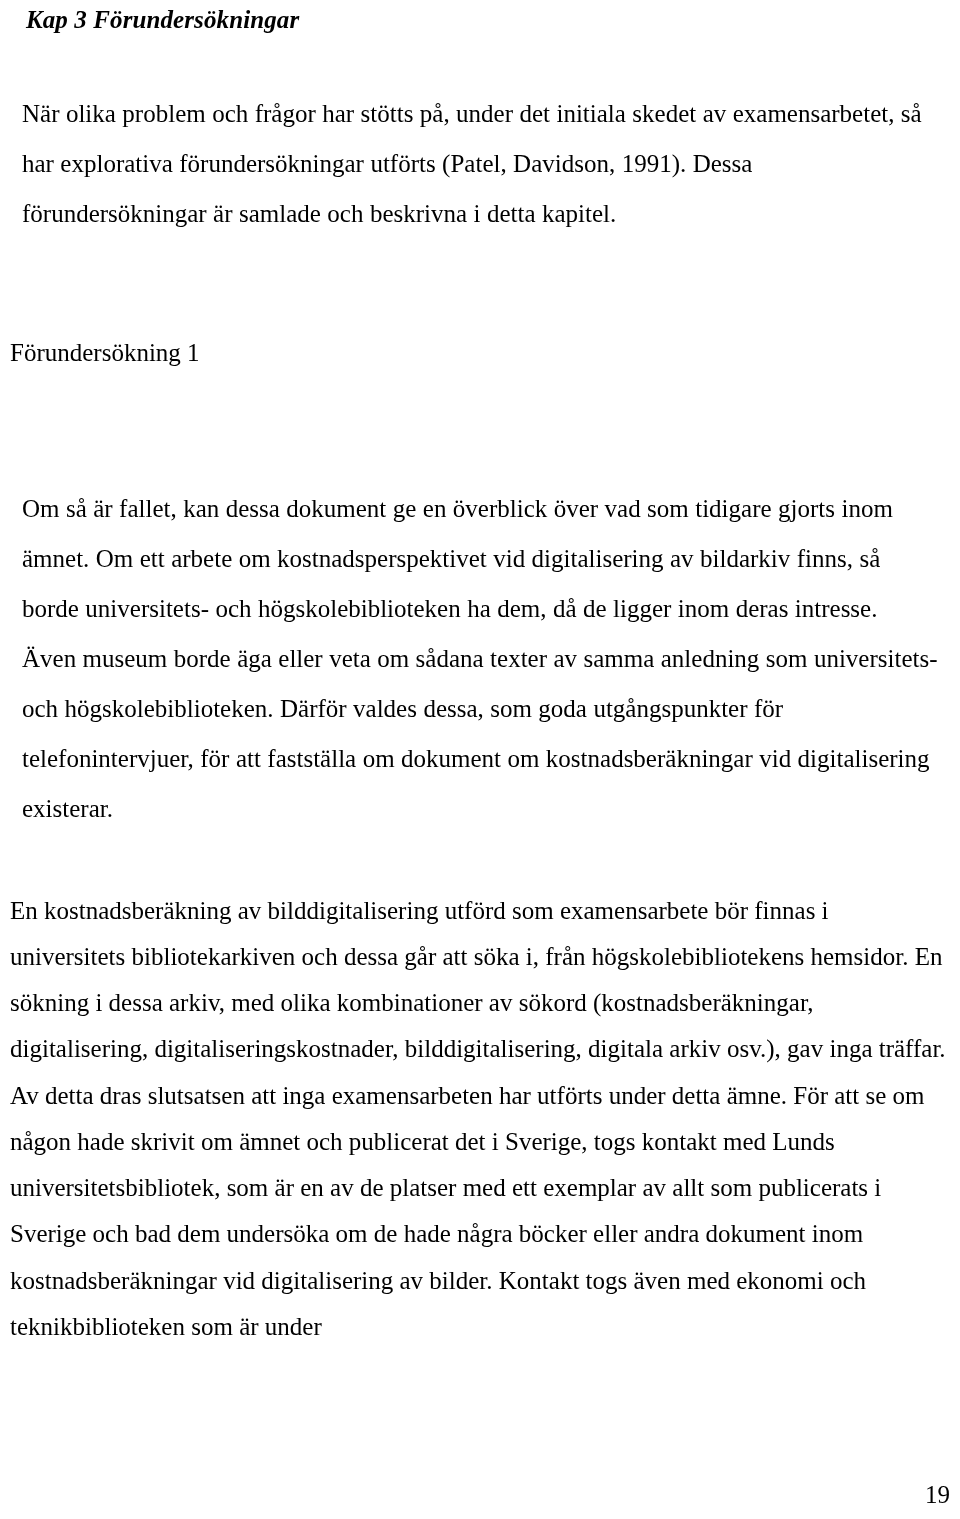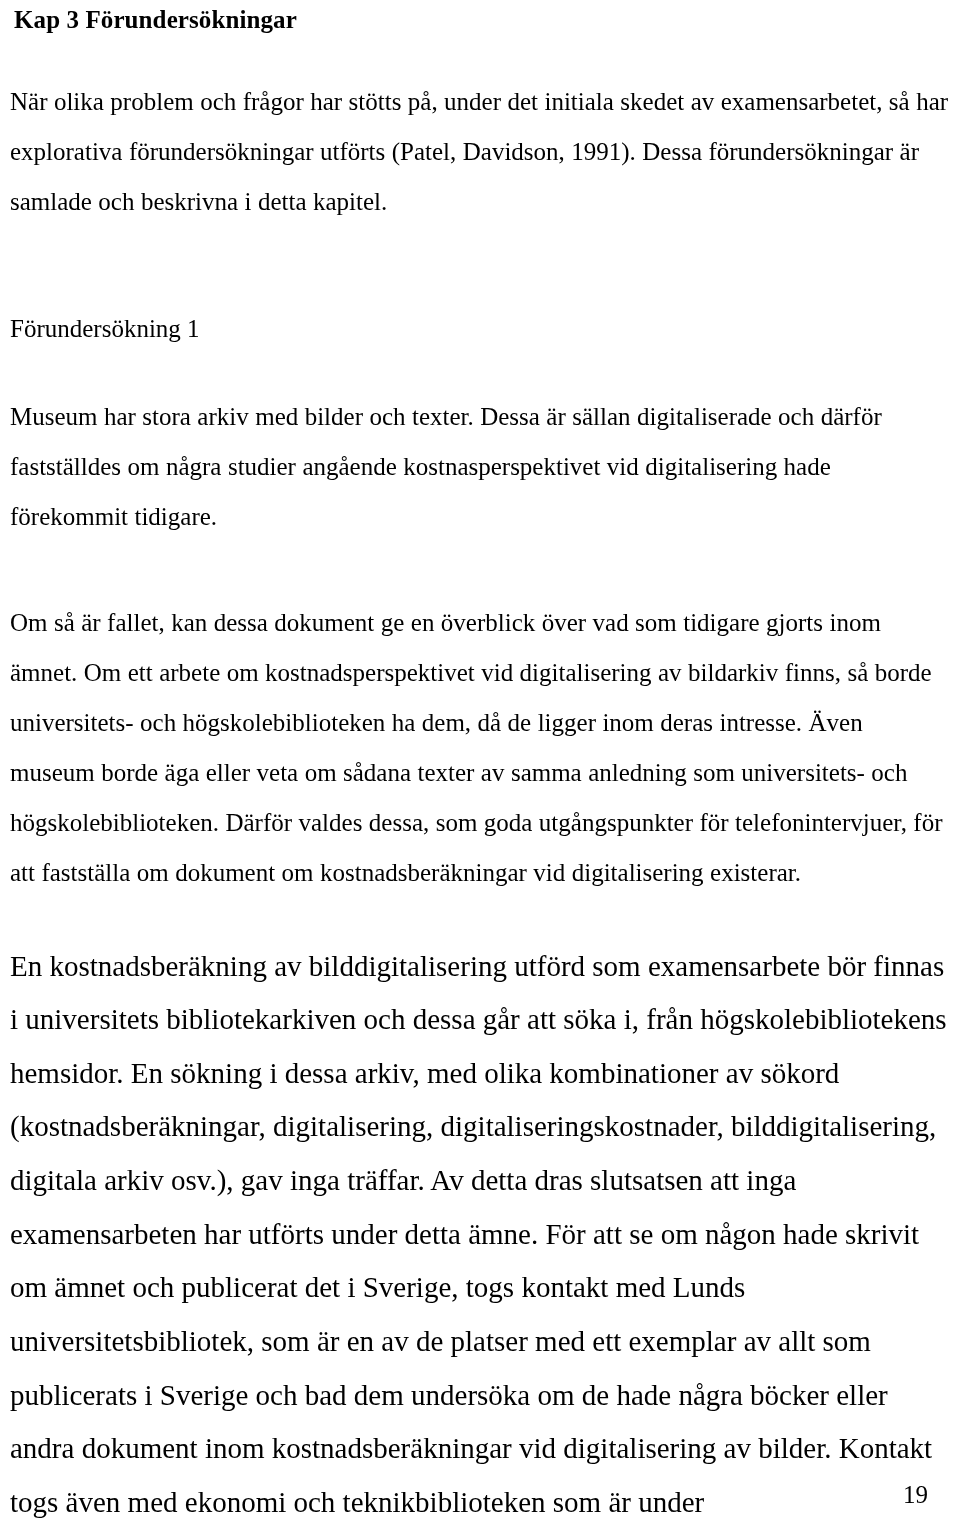--- a/index.html
+++ b/index.html
@@ -19,49 +19,50 @@
     position: relative;
     width: 960px;
     height: 1519px;
     box-sizing: border-box;
     padding: 0 10px 0 10px;
   }
   .chapter-title {
     font-size: 25px;
     font-weight: bold;
     line-height: 1.15;
-    margin: 6px 0 0 4px;
+    margin: 6px 0 0 16px;
     letter-spacing: 0.1px;
+    font-style: italic;
   }
   .section-title {
     font-size: 25px;
     font-weight: normal;
     line-height: 1.15;
     margin: 0;
   }
   p.body {
     font-size: 25px;
     line-height: 2.0;
-    margin: 0;
+    margin: 12px;
     text-align: left;
     word-spacing: 0.2px;
   }
   p.body-tight {
-    font-size: 29px;
+    font-size: 25px;
     line-height: 1.85;
     margin: 0;
     text-align: left;
   }
   .spacer-xl { height: 60px; }
   .spacer-lg { height: 42px; }
   .spacer-md { height: 28px; }
   .spacer-xs { height: 6px; }
   .page-number {
     position: absolute;
-    right: 32px;
+    right: 10px;
     bottom: 18px;
     font-size: 25px;
     line-height: 1;
   }
   .intro-block { margin-top: 26px; }
 </style>
 </head>
 <body>
 
 <div class="page">
@@ -73,21 +74,20 @@
   <p class="body intro-block">När olika problem och frågor har stötts på, under det initiala skedet av examensarbetet, så har explorativa förundersökningar utförts (Patel, Davidson, 1991). Dessa förundersökningar är samlade och beskrivna i detta kapitel.</p>
 
   <div class="spacer-xl"></div>
   <div class="spacer-md"></div>
 
   <h2 class="section-title">Förundersökning 1</h2>
 
   <div class="spacer-lg"></div>
   <div class="spacer-xs"></div>
 
-  <p class="body">Museum har stora arkiv med bilder och texter. Dessa är sällan digitaliserade och därför fastställdes om några studier angående kostnasperspektivet vid digitalisering hade förekommit tidigare.</p>
 
   <div class="spacer-md"></div>
 
 
   <div class="spacer-md"></div>
 
   <p class="body">Om så är fallet, kan dessa dokument ge en överblick över vad som tidigare gjorts inom ämnet. Om ett arbete om kostnadsperspektivet vid digitalisering av bildarkiv finns, så borde universitets- och högskolebiblioteken ha dem, då de ligger inom deras intresse. Även museum borde äga eller veta om sådana texter av samma anledning som universitets- och högskolebiblioteken. Därför valdes dessa, som goda utgångspunkter för telefonintervjuer, för att fastställa om dokument om kostnadsberäkningar vid digitalisering existerar.</p>
 
   <div class="spacer-lg"></div>
 

